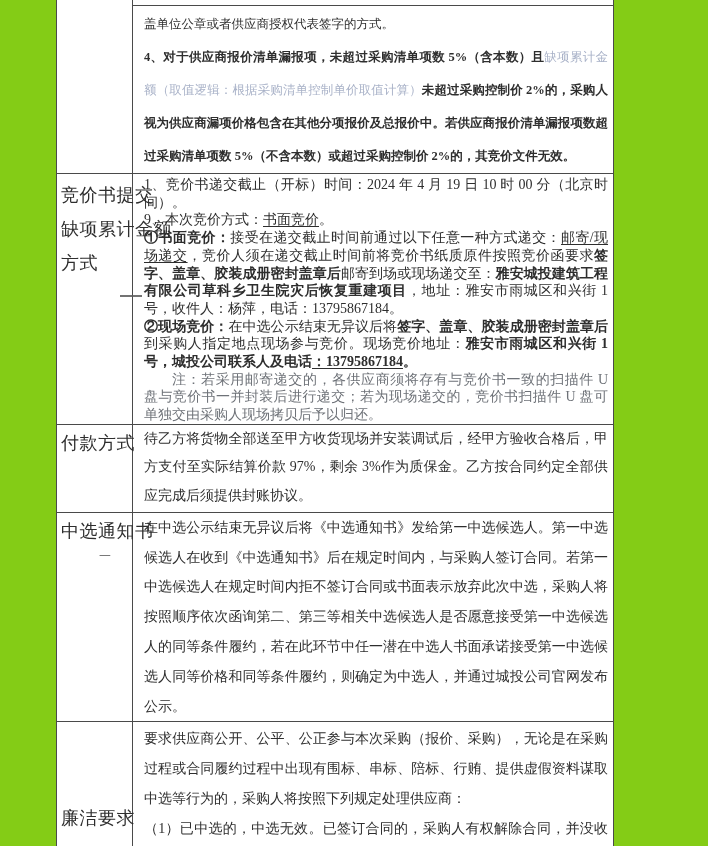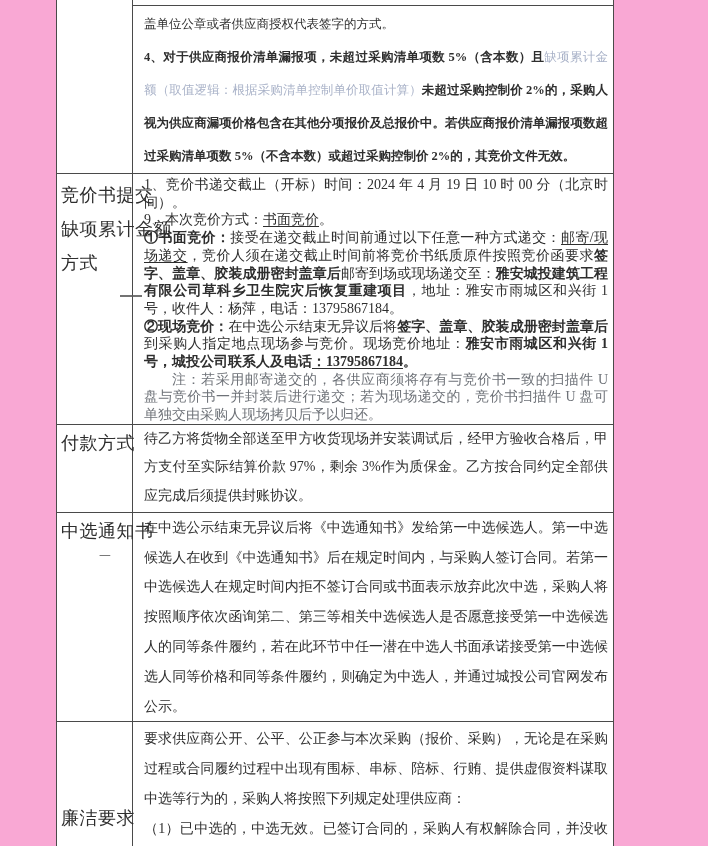--- a/index.html
+++ b/index.html
@@ -8,21 +8,21 @@
     --faded:#a9b2c8;
     --note:#6e7278;
   }
   html,body{margin:0;padding:0;}
   body{
     width:708px;height:846px;overflow:hidden;background:#ffffff;
     font-family:"Liberation Serif","DejaVu Serif",serif;
     color:var(--ink);
     position:relative;
   }
-  .page{position:absolute;inset:0;background:#f9a8d4;}
+  .page{position:absolute;inset:0;background:#84cc16;}
 
   table.doc-table{
     position:absolute;left:56px;top:0;
     border-collapse:collapse;table-layout:fixed;
     width:557px;
   }
   col.c-hdr{width:76px;}
   col.c-body{width:481px;}
   td{
     border:1.4px solid var(--border);

